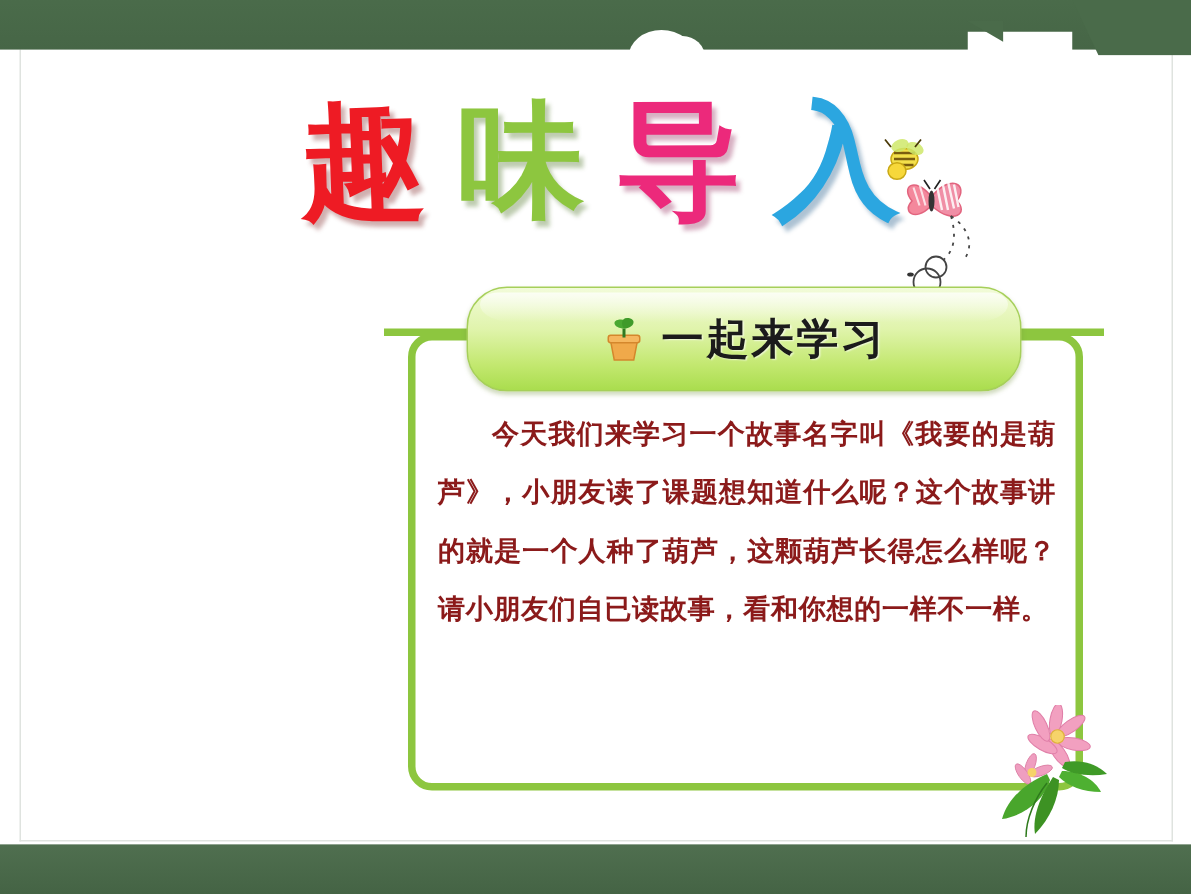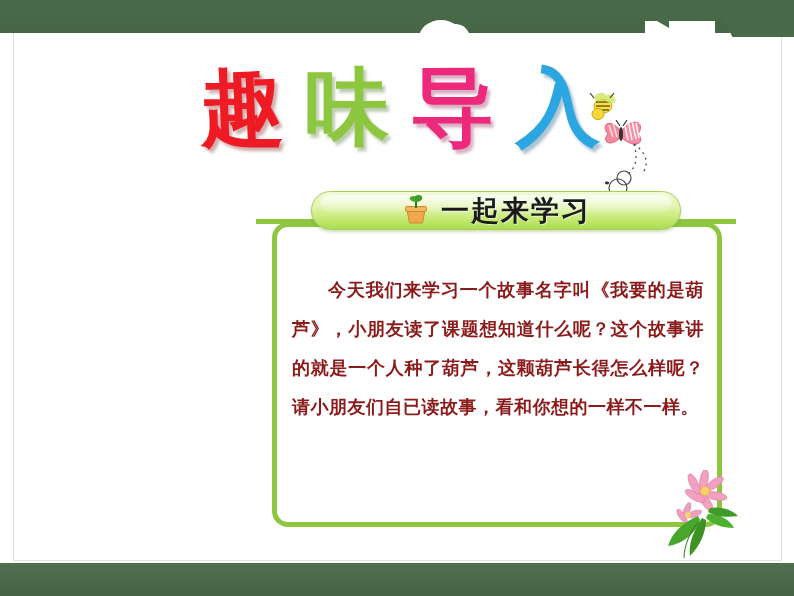--- a/index.html
+++ b/index.html
@@ -157,26 +157,27 @@
     position: absolute;
     left: 676px; top: 219px;
     width: 60px; height: 5px;
     background: #8dc63f;
   }
 
   
   .pill {
     position: absolute;
     left: 311px; top: 191px;
-    width: 370px; height: 39px;
+    width: 370px; height: 70px;
     border-radius: 27px;
     background: linear-gradient(180deg, #f2fbd9 0%, #e0f4ac 40%, #c3e870 75%, #aadd4e 100%);
     border: 1px solid #a6cf5a;
     box-shadow: 0 2px 3px rgba(120,150,70,.35);
     display: flex;
+    align-items: center;
     justify-content: center;
     gap: 10px;
     box-sizing: border-box;
   }
   .pill-gloss {
     position: absolute;
     left: 8px; top: 3px;
     right: 8px; height: 20px;
     border-radius: 20px 20px 40px 40px / 14px 14px 20px 20px;
     background: linear-gradient(180deg, rgba(255,255,255,.75), rgba(255,255,255,0));

